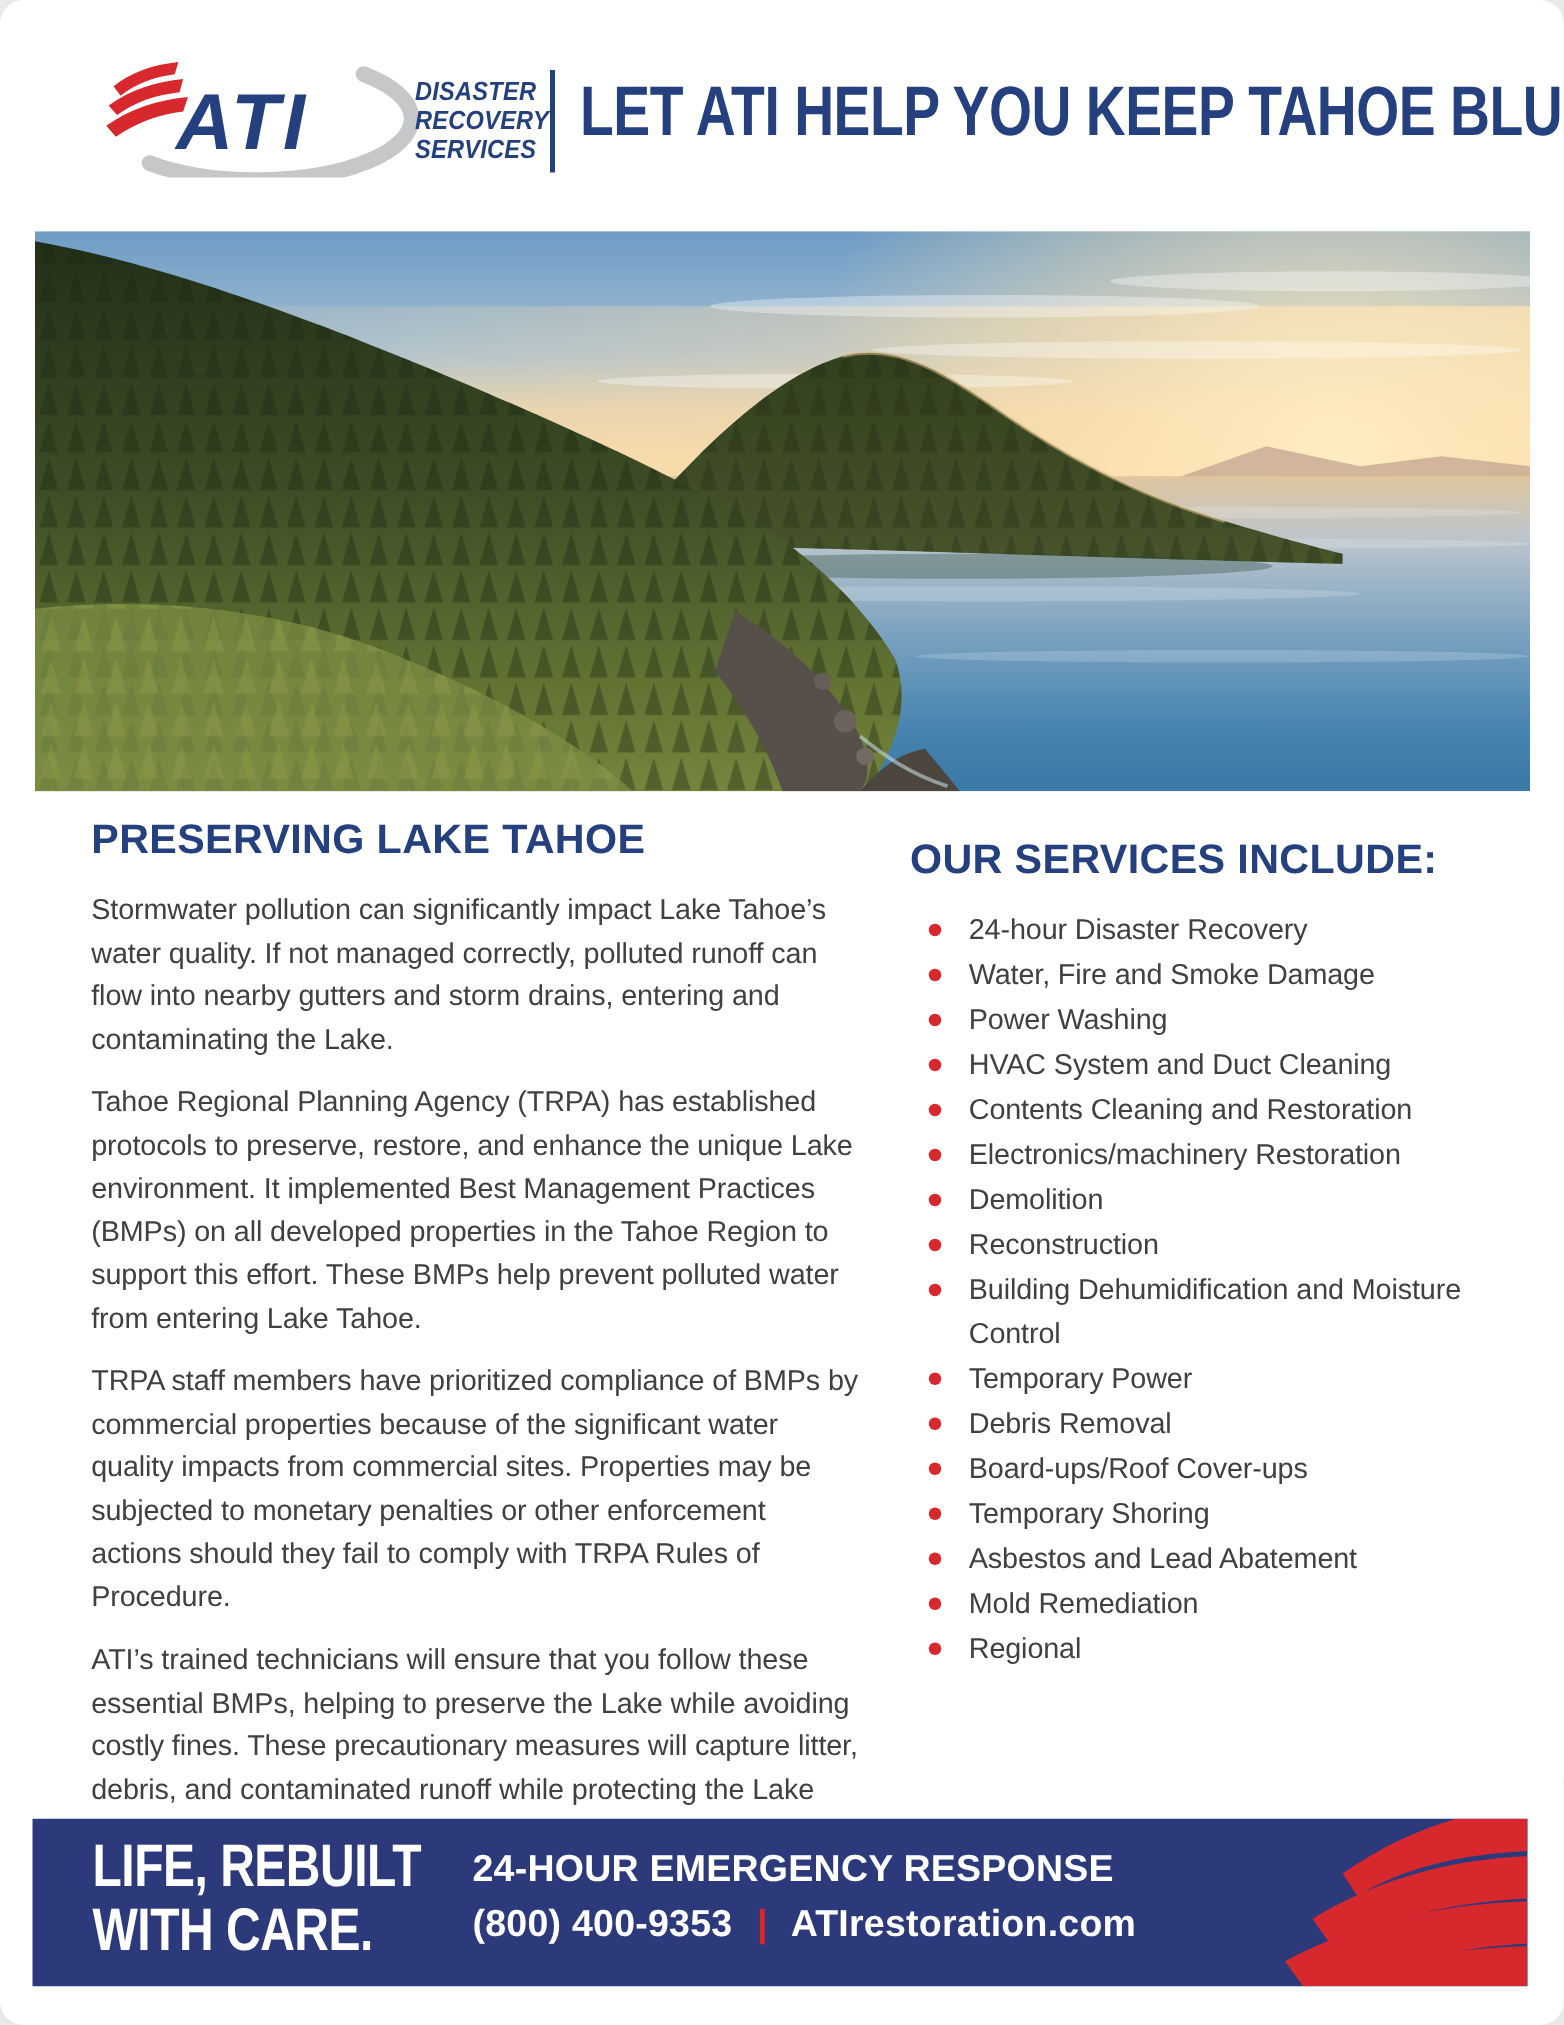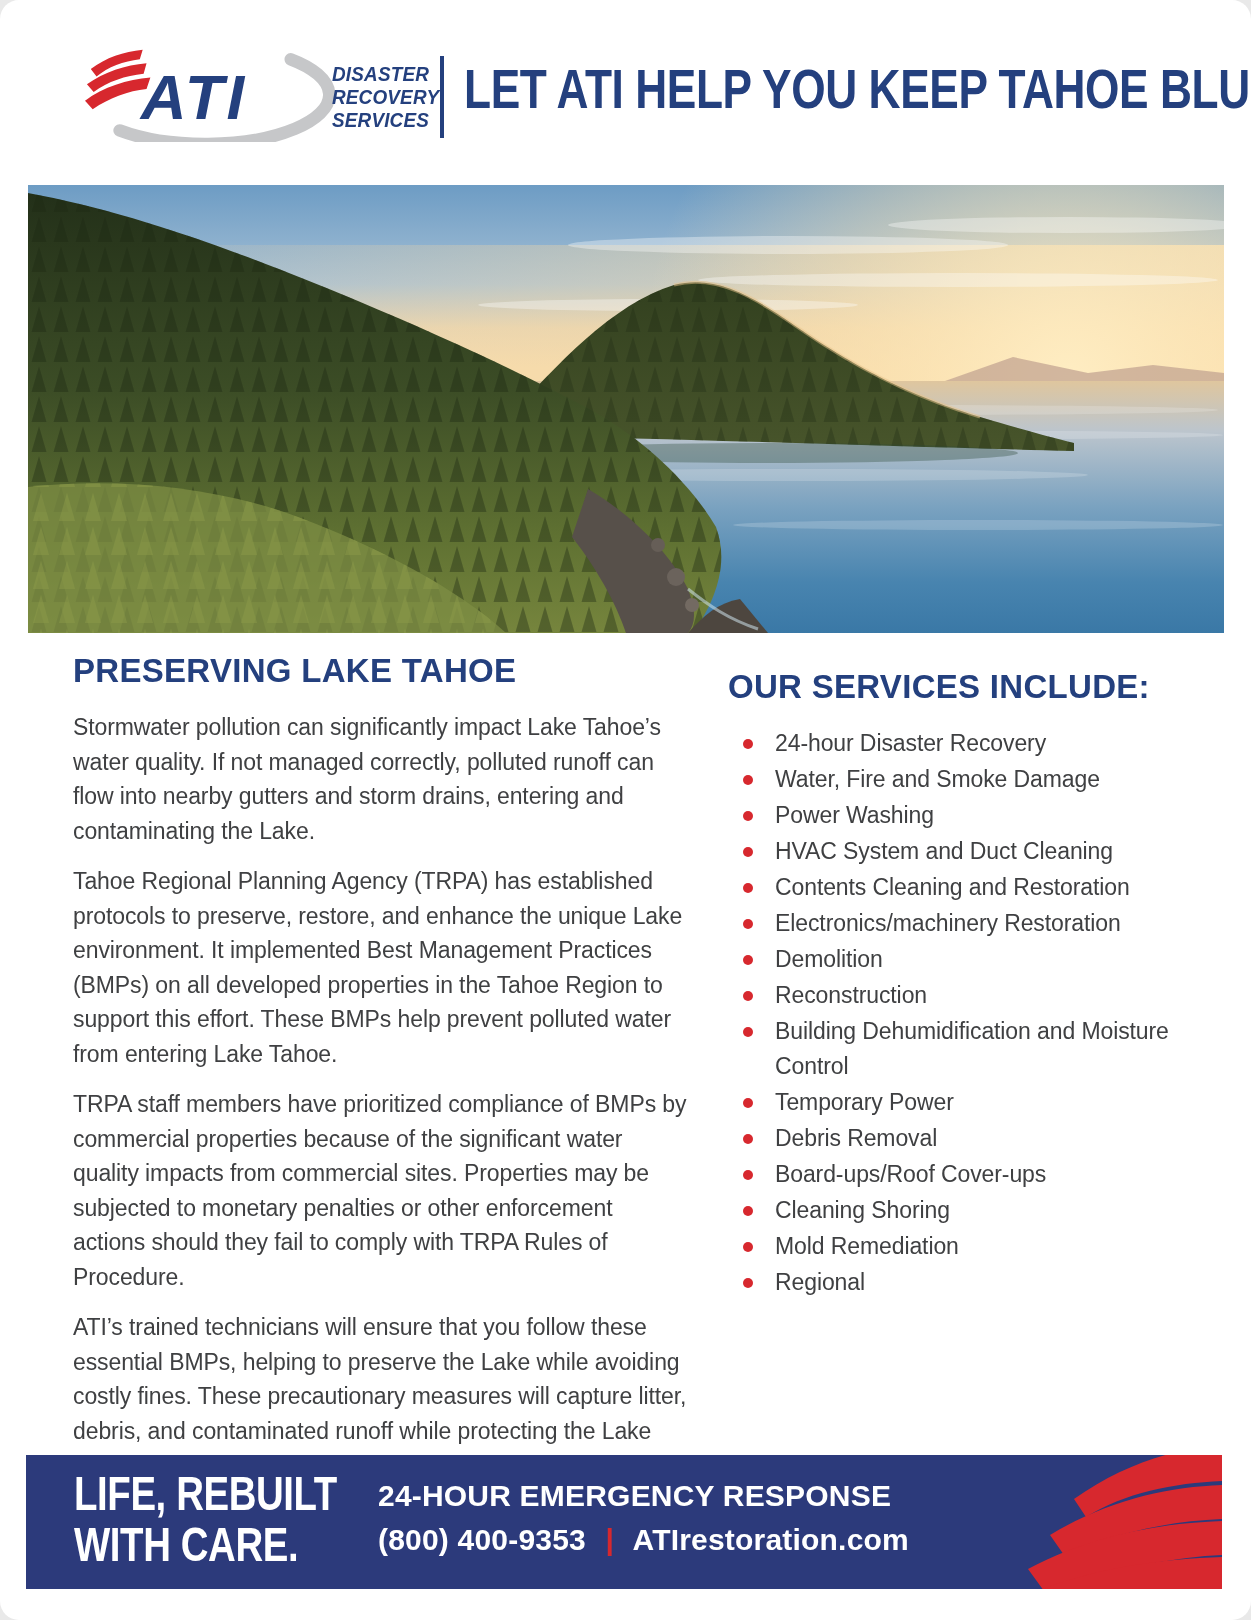--- a/index.html
+++ b/index.html
@@ -230,21 +230,22 @@
         <li>Power Washing</li>
         <li>HVAC System and Duct Cleaning</li>
         <li>Contents Cleaning and Restoration</li>
         <li>Electronics/machinery Restoration</li>
         <li>Demolition</li>
         <li>Reconstruction</li>
         <li>Building Dehumidification and Moisture Control</li>
         <li>Temporary Power</li>
         <li>Debris Removal</li>
         <li>Board-ups/Roof Cover-ups</li>
-        <li>Cleaning Shoring</li>
+        <li>Temporary Shoring</li>
+        <li>Asbestos and Lead Abatement</li>
         <li>Mold Remediation</li>
         <li>Regional</li>
       </ul>
   </div>
 
   <div class="footer-bar">
     <div class="footer-tagline">
       <div>LIFE, REBUILT</div>
       <div>WITH CARE.</div>
     </div>

